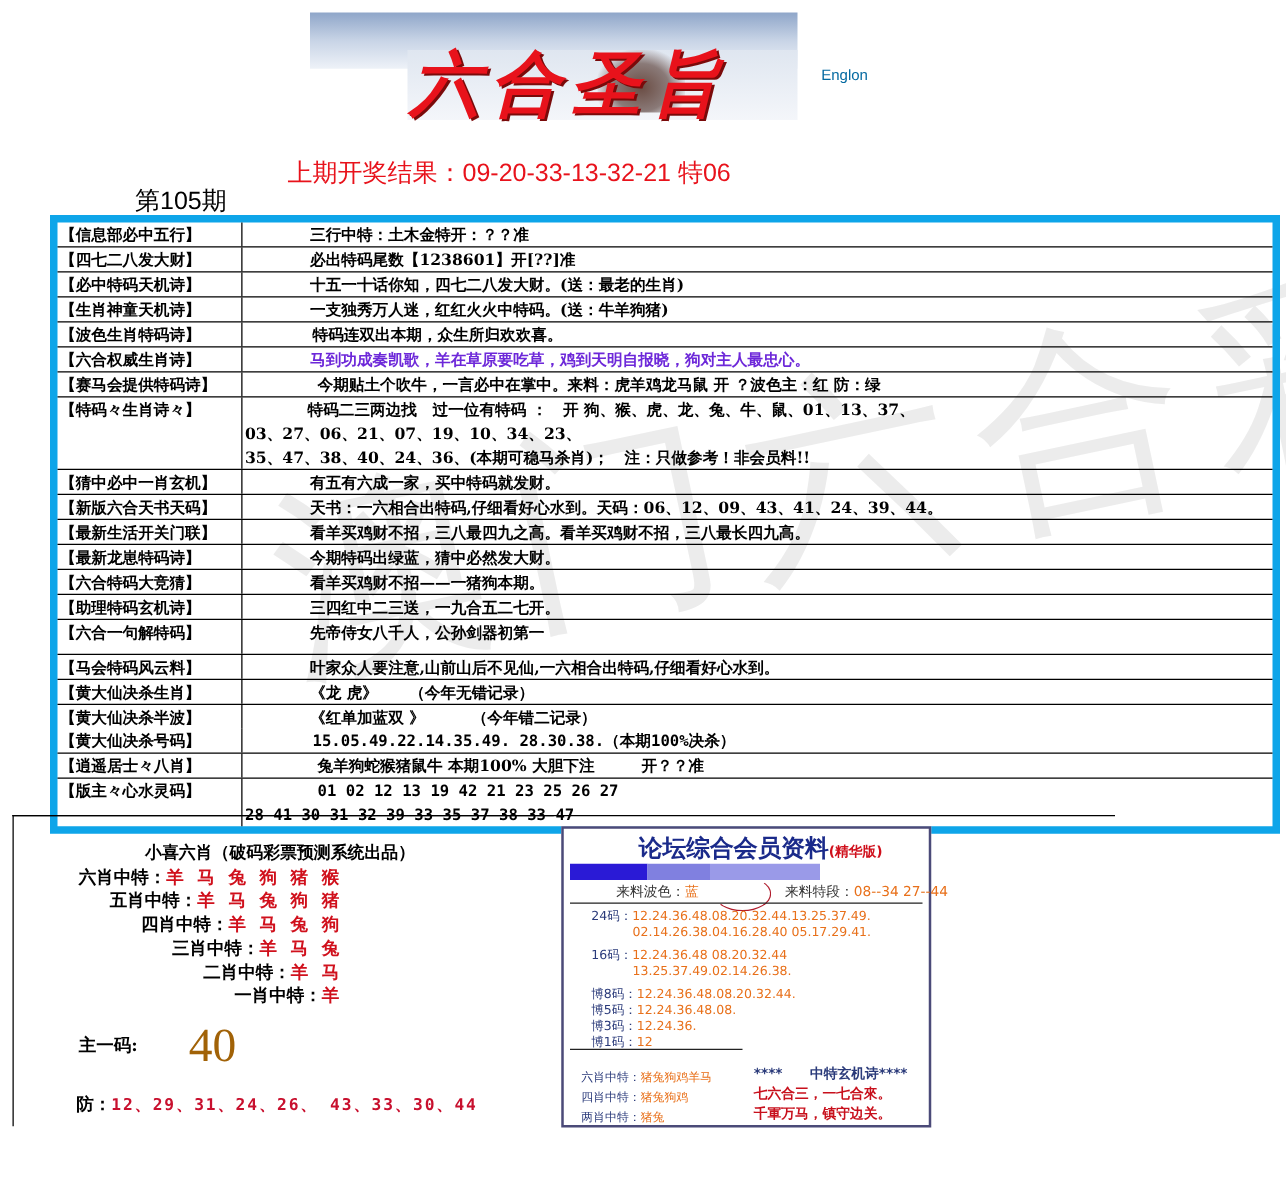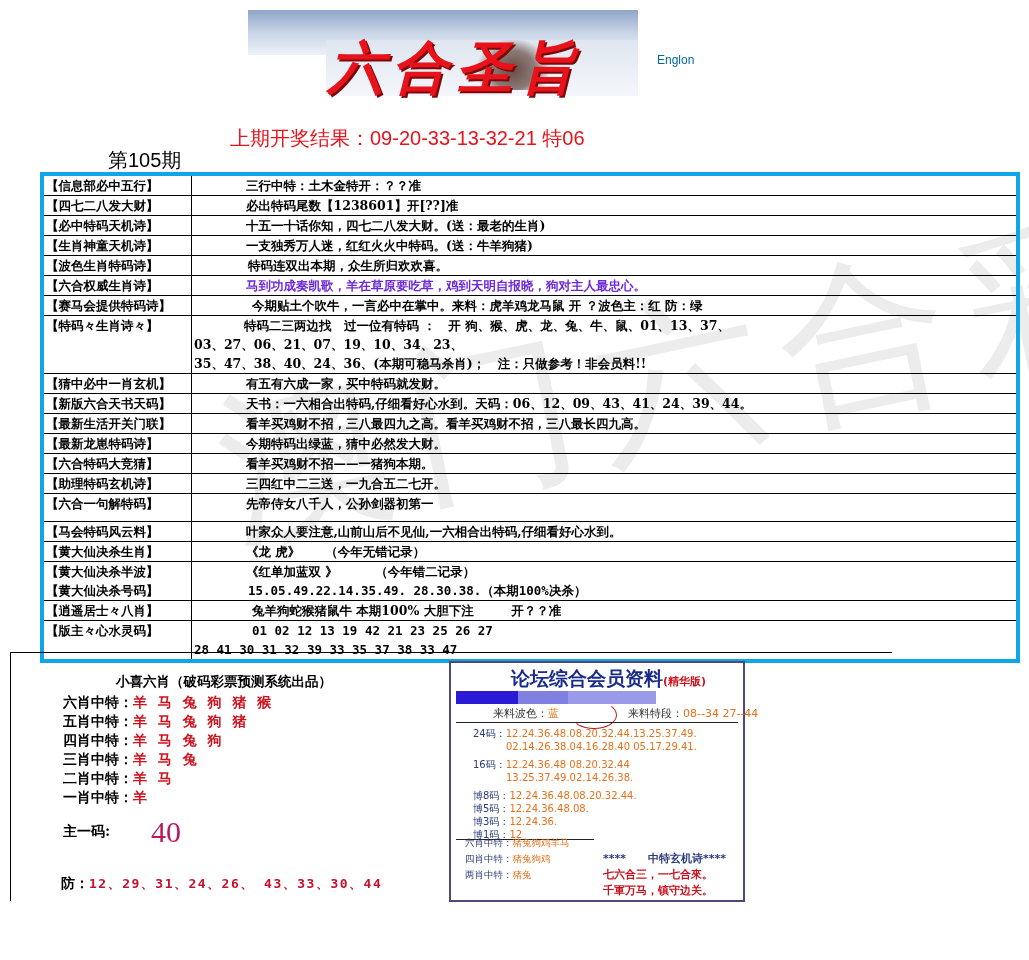--- a/index.html
+++ b/index.html
@@ -22,21 +22,21 @@
     font-family: "Liberation Sans", sans-serif; }
 
   
   .issue-line { position: absolute; top: 124px; left: 108px; height: 28px; display: flex;
     align-items: center; font-family: "Liberation Sans", sans-serif; font-size: 20px; }
   .issue-no { color: #000; width: 122px; margin-top: 44px; }
   .last-result { color: #e8121b; }
 
   
   .main-table { position: absolute; left: 40px; top: 172px; width: 972px;
-    border: 4px solid #0ea5e9; border-collapse: collapse; }
+    border: 6px solid #0ea5e9; border-collapse: collapse; }
   .row { display: flex; border-bottom: 1px solid #000; min-height: 19px; }
   .row:last-child { border-bottom: none; }
   .cell-label { width: 145px; border-right: 1px solid #000; font-size: 12.5px; font-weight: bold;
     font-family: "DejaVu Serif", "Liberation Serif", serif; padding-left: 2px; line-height: 19px;
     white-space: nowrap; flex-shrink: 0; }
   .cell-content { flex: 1; font-size: 12.5px; font-weight: bold; line-height: 19px;
     font-family: "DejaVu Serif", "Liberation Serif", serif; white-space: nowrap; overflow: hidden; }
   .cell-content .line { display: block; }
   .pad54 { padding-left: 54px; }
   .pad56 { padding-left: 56px; }
@@ -47,26 +47,26 @@
 
   
   .left-box { position: absolute; left: 10px; top: 652px; width: 432px; height: 248px;
     border-left: 1px solid #000; border-top: 1px solid #000; }
   .left-box-top-line { position: absolute; left: 10px; top: 652px; width: 882px; height: 0;
     border-top: 1px solid #000; }
   .lb-title { position: absolute; left: 105px; top: 20px; font-size: 13.5px; font-weight: bold;
     font-family: "DejaVu Serif", "Liberation Serif", serif; }
   .lb-rows { position: absolute; left: 52px; top: 40px; }
   .lb-row { font-size: 14px; font-weight: bold; line-height: 19px;
-    font-family: "DejaVu Serif", "Liberation Serif", serif; white-space: nowrap; }
+    font-family: "DejaVu Serif", "Liberation Serif", serif; white-space: nowrap; text-align: right; }
   .lb-label { color: #000; }
   .lb-value { color: #d0101c; letter-spacing: 3px; }
   .main-code { position: absolute; left: 52px; top: 162px; display: flex; align-items: center; }
   .main-code-label { font-size: 14px; font-weight: bold; font-family: "DejaVu Serif", serif; width: 88px; }
-  .main-code-value { font-size: 30px; color: #be185d; font-family: "Liberation Serif", serif; }
+  .main-code-value { font-size: 38px; color: #a16207; font-family: "Liberation Serif", serif; }
   .defense { position: absolute; left: 50px; top: 222px; font-size: 14px; font-weight: bold;
     font-family: "DejaVu Serif", serif; white-space: nowrap; }
   .defense-values { color: #c8102e; letter-spacing: 1.5px; font-family: "DejaVu Sans Mono", monospace; font-size: 13px; }
 
   
   .forum { position: absolute; left: 449px; top: 661px; width: 292px; height: 237px;
     border: 2px solid #4b4a78; background: #fff; }
   .forum-title { position: absolute; left: 60px; top: 3px; font-size: 19px; font-weight: bold;
     color: #1a2a8a; font-family: "DejaVu Sans", sans-serif; white-space: nowrap; }
   .forum-title-sub { font-size: 11px; color: #d0101c; font-weight: bold; }
@@ -75,21 +75,21 @@
   .forum-source { position: absolute; left: 42px; top: 43px; font-size: 11px; color: #333;
     white-space: nowrap; font-family: "DejaVu Sans", sans-serif; }
   .forum-source .v { color: #e8701a; }
   .forum-hr { position: absolute; left: 5px; top: 59px; width: 282px; border-top: 1.5px solid #222; }
   .forum-hr2 { position: absolute; left: 5px; top: 176px; width: 138px; border-top: 1.5px solid #222; }
   .circle-mark { position: absolute; left: 120px; top: 38px; width: 44px; height: 26px;
     border: 1.5px solid #b01c2c; border-radius: 50%; border-top-color: transparent; border-left-color: transparent; }
   .forum-codes { position: absolute; left: 22px; font-size: 10px; color: #2a3a7a;
     font-family: "DejaVu Sans", sans-serif; white-space: nowrap; line-height: 13px; }
   .forum-codes .v { color: #e8701a; }
-  .forum-zodiac { position: absolute; left: 14px; top: 172px; font-size: 9.5px; color: #2a3a7a;
+  .forum-zodiac { position: absolute; left: 14px; top: 192px; font-size: 9.5px; color: #2a3a7a;
     font-family: "DejaVu Sans", sans-serif; line-height: 16px; white-space: nowrap; }
   .forum-zodiac .v { color: #e8701a; }
   .forum-poem { position: absolute; left: 152px; top: 188px; font-size: 11px; font-weight: bold;
     font-family: "DejaVu Sans", sans-serif; white-space: nowrap; text-align: left; }
   .forum-poem .t { color: #2a3a7a; line-height: 16px; }
   .forum-poem .p { color: #c8101c; line-height: 16px; }
 
   
   .watermark { position: absolute; left: 220px; top: 300px; width: 600px; height: 260px;
     font-family: "DejaVu Serif", serif; font-size: 170px; color: rgba(150,150,150,0.18);

